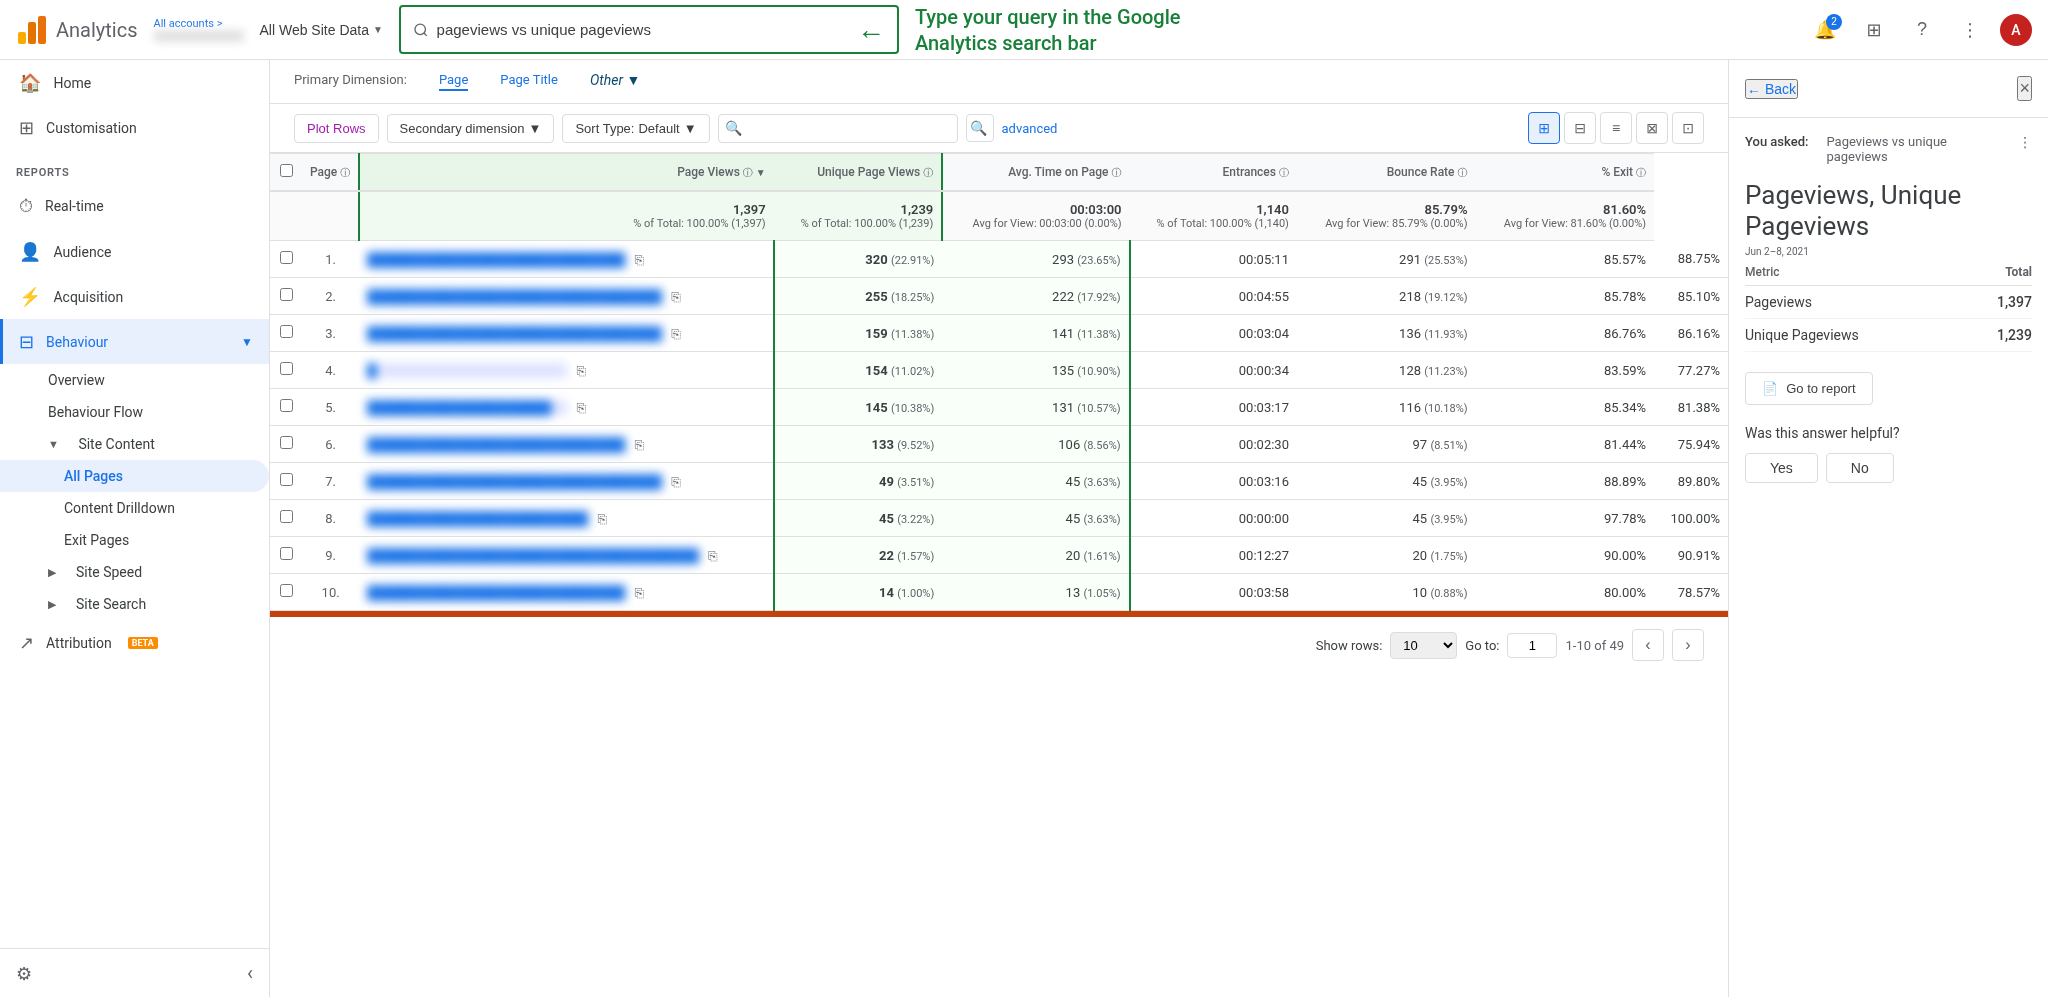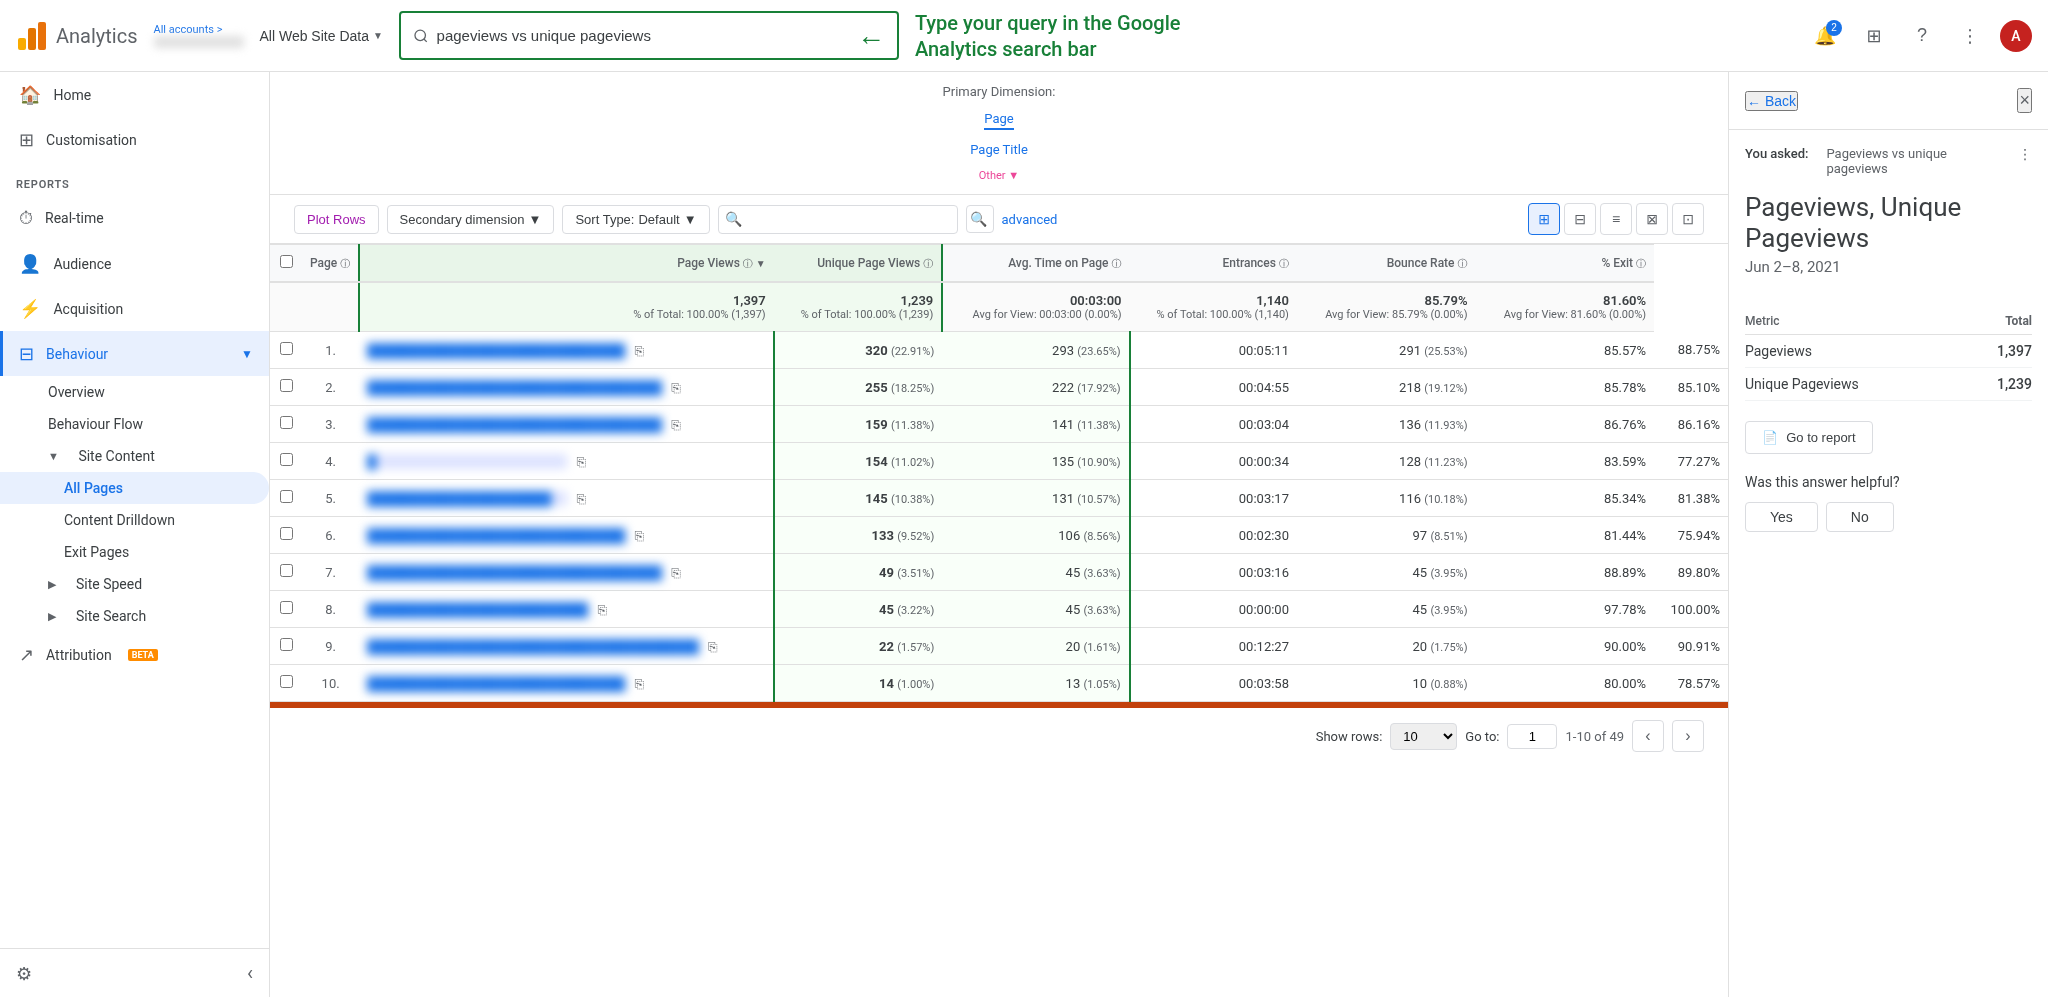--- a/index.html
+++ b/index.html
@@ -1,19 +1,19 @@
 <!DOCTYPE html>
 <html><head>
   <meta charset="utf-8">
   <style>
     * { box-sizing: border-box; margin: 0; padding: 0; }
     body { font-family: 'Google Sans', Roboto, Arial, sans-serif; font-size: 13px; color: #3c4043; background: #f1f3f4; display: flex; flex-direction: column; height: 100vh; overflow: hidden; }
 
     
-    .topbar { display: flex; align-items: center; background: #fff; height: 72px; padding: 0 16px; border-bottom: 1px solid #e0e0e0; gap: 16px; z-index: 10; }
+    .topbar { display: flex; align-items: center; background: #fff; height: 60px; padding: 0 16px; border-bottom: 1px solid #e0e0e0; gap: 16px; z-index: 10; }
     .logo { display: flex; align-items: center; gap: 8px; }
     .logo-icon { width: 32px; height: 32px; }
     .logo-text { font-size: 20px; color: #5f6368; font-weight: 400; }
     .account-selector { display: flex; flex-direction: column; font-size: 12px; }
     .account-all { color: #1a73e8; font-size: 11px; }
     .account-name { color: #5f6368; font-size: 11px; }
     .property-selector { display: flex; align-items: center; gap: 4px; font-size: 14px; color: #3c4043; border: none; background: none; cursor: pointer; font-weight: 500; }
     .property-selector .arrow { font-size: 10px; color: #5f6368; }
     .search-bar { display: flex; align-items: center; border: 2px solid #188038; border-radius: 4px; padding: 6px 12px; gap: 8px; flex: 1; max-width: 500px; background: #fff; }
     .search-bar input { border: none; outline: none; font-size: 15px; color: #3c4043; width: 100%; }
@@ -40,25 +40,25 @@
     .expand-icon { font-size: 12px; margin-left: auto; }
     .sidebar-bottom { padding: 12px 16px; border-top: 1px solid #e0e0e0; display: flex; align-items: center; gap: 12px; }
     .sidebar-collapse { margin-left: auto; cursor: pointer; color: #5f6368; }
     .beta-badge { background: #ff8c00; color: #fff; font-size: 9px; font-weight: 700; padding: 1px 4px; border-radius: 2px; margin-left: 4px; vertical-align: middle; }
 
     
     .content { flex: 1; display: flex; overflow: hidden; }
     .report-area { flex: 1; overflow-y: auto; padding: 0; background: #fff; }
 
     
-    .report-header { padding: 12px 24px; border-bottom: 1px solid #e0e0e0; display: flex; align-items: center; gap: 12px; flex-wrap: wrap; flex-direction: column; }
+    .report-header { padding: 12px 24px; border-bottom: 1px solid #e0e0e0; display: flex; gap: 32px; flex-wrap: wrap; }
     .dim-label { font-size: 13px; color: #5f6368; }
     .dim-link { color: #1a73e8; text-decoration: none; font-size: 13px; cursor: pointer; }
     .dim-link.active { border-bottom: 2px solid #1a73e8; padding-bottom: 2px; }
-    .dim-other { color: #ec4899; font-size: 11px; cursor: pointer; }
+    .dim-other { color: #0c4a6e; font-size: 14px; cursor: pointer; font-style: italic; }
 
     
     .toolbar { padding: 8px 24px; border-bottom: 1px solid #e0e0e0; display: flex; align-items: center; gap: 8px; }
     .toolbar-btn { padding: 6px 12px; border: 1px solid #dadce0; border-radius: 4px; background: #fff; cursor: pointer; font-size: 13px; color: #3c4043; display: flex; align-items: center; gap: 4px; }
     .toolbar-btn:disabled { color: #a21caf; cursor: default; }
     .toolbar-search { flex: 1; max-width: 300px; }
     .search-wrap { position: relative; }
     .search-wrap .s-icon { position: absolute; left: 8px; top: 50%; transform: translateY(-50%); color: #5f6368; font-size: 14px; }
     .advanced-link { color: #1a73e8; font-size: 13px; cursor: pointer; }
     .view-icons { display: flex; gap: 4px; margin-left: auto; }
@@ -93,21 +93,21 @@
 
     
     .right-panel { width: 320px; background: #fff; border-left: 1px solid #e0e0e0; display: flex; flex-direction: column; overflow-y: auto; flex-shrink: 0; }
     .panel-header { display: flex; align-items: center; padding: 16px; border-bottom: 1px solid #e0e0e0; gap: 8px; }
     .panel-back-btn { display: flex; align-items: center; gap: 4px; color: #1a73e8; cursor: pointer; font-size: 14px; }
     .panel-close-btn { margin-left: auto; cursor: pointer; color: #5f6368; font-size: 18px; }
     .panel-body { padding: 16px; }
     .you-asked { display: flex; align-items: flex-start; gap: 18px; color: #5f6368; font-size: 13px; margin-bottom: 16px; }
     .you-asked-label { font-weight: 500; color: #3c4043; white-space: nowrap; }
     .panel-title { font-size: 26px; font-weight: 400; color: #3c4043; margin-bottom: 4px; line-height: 1.2; }
-    .panel-date { font-size: 15px; color: #5f6368; margin-bottom: 32px; }
+    .panel-date { font-size: 10px; color: #5f6368; margin-bottom: 2px; }
     .metric-table { width: 100%; border-collapse: collapse; margin-bottom: 20px; }
     .metric-table th { text-align: left; font-size: 12px; font-weight: 500; color: #5f6368; padding: 6px 0; border-bottom: 1px solid #e0e0e0; }
     .metric-table th:last-child { text-align: right; font-weight: bold; }
     .metric-table td { padding: 8px 0; font-size: 14px; color: #3c4043; border-bottom: 1px solid #f1f3f4; }
     .metric-table td:last-child { text-align: right; font-weight: 500; }
     .go-to-report-btn { display: flex; align-items: center; gap: 8px; border: 1px solid #dadce0; border-radius: 4px; padding: 8px 16px; cursor: pointer; background: #fff; font-size: 13px; color: #3c4043; margin-bottom: 20px; }
     .helpful-label { font-size: 14px; color: #3c4043; margin-bottom: 12px; }
     .feedback-btns { display: flex; gap: 8px; }
     .feedback-btn { padding: 6px 24px; border: 1px solid #dadce0; border-radius: 4px; background: #fff; cursor: pointer; font-size: 14px; color: #3c4043; }
     .copy-icon { font-size: 14px; color: #5f6368; cursor: pointer; }

